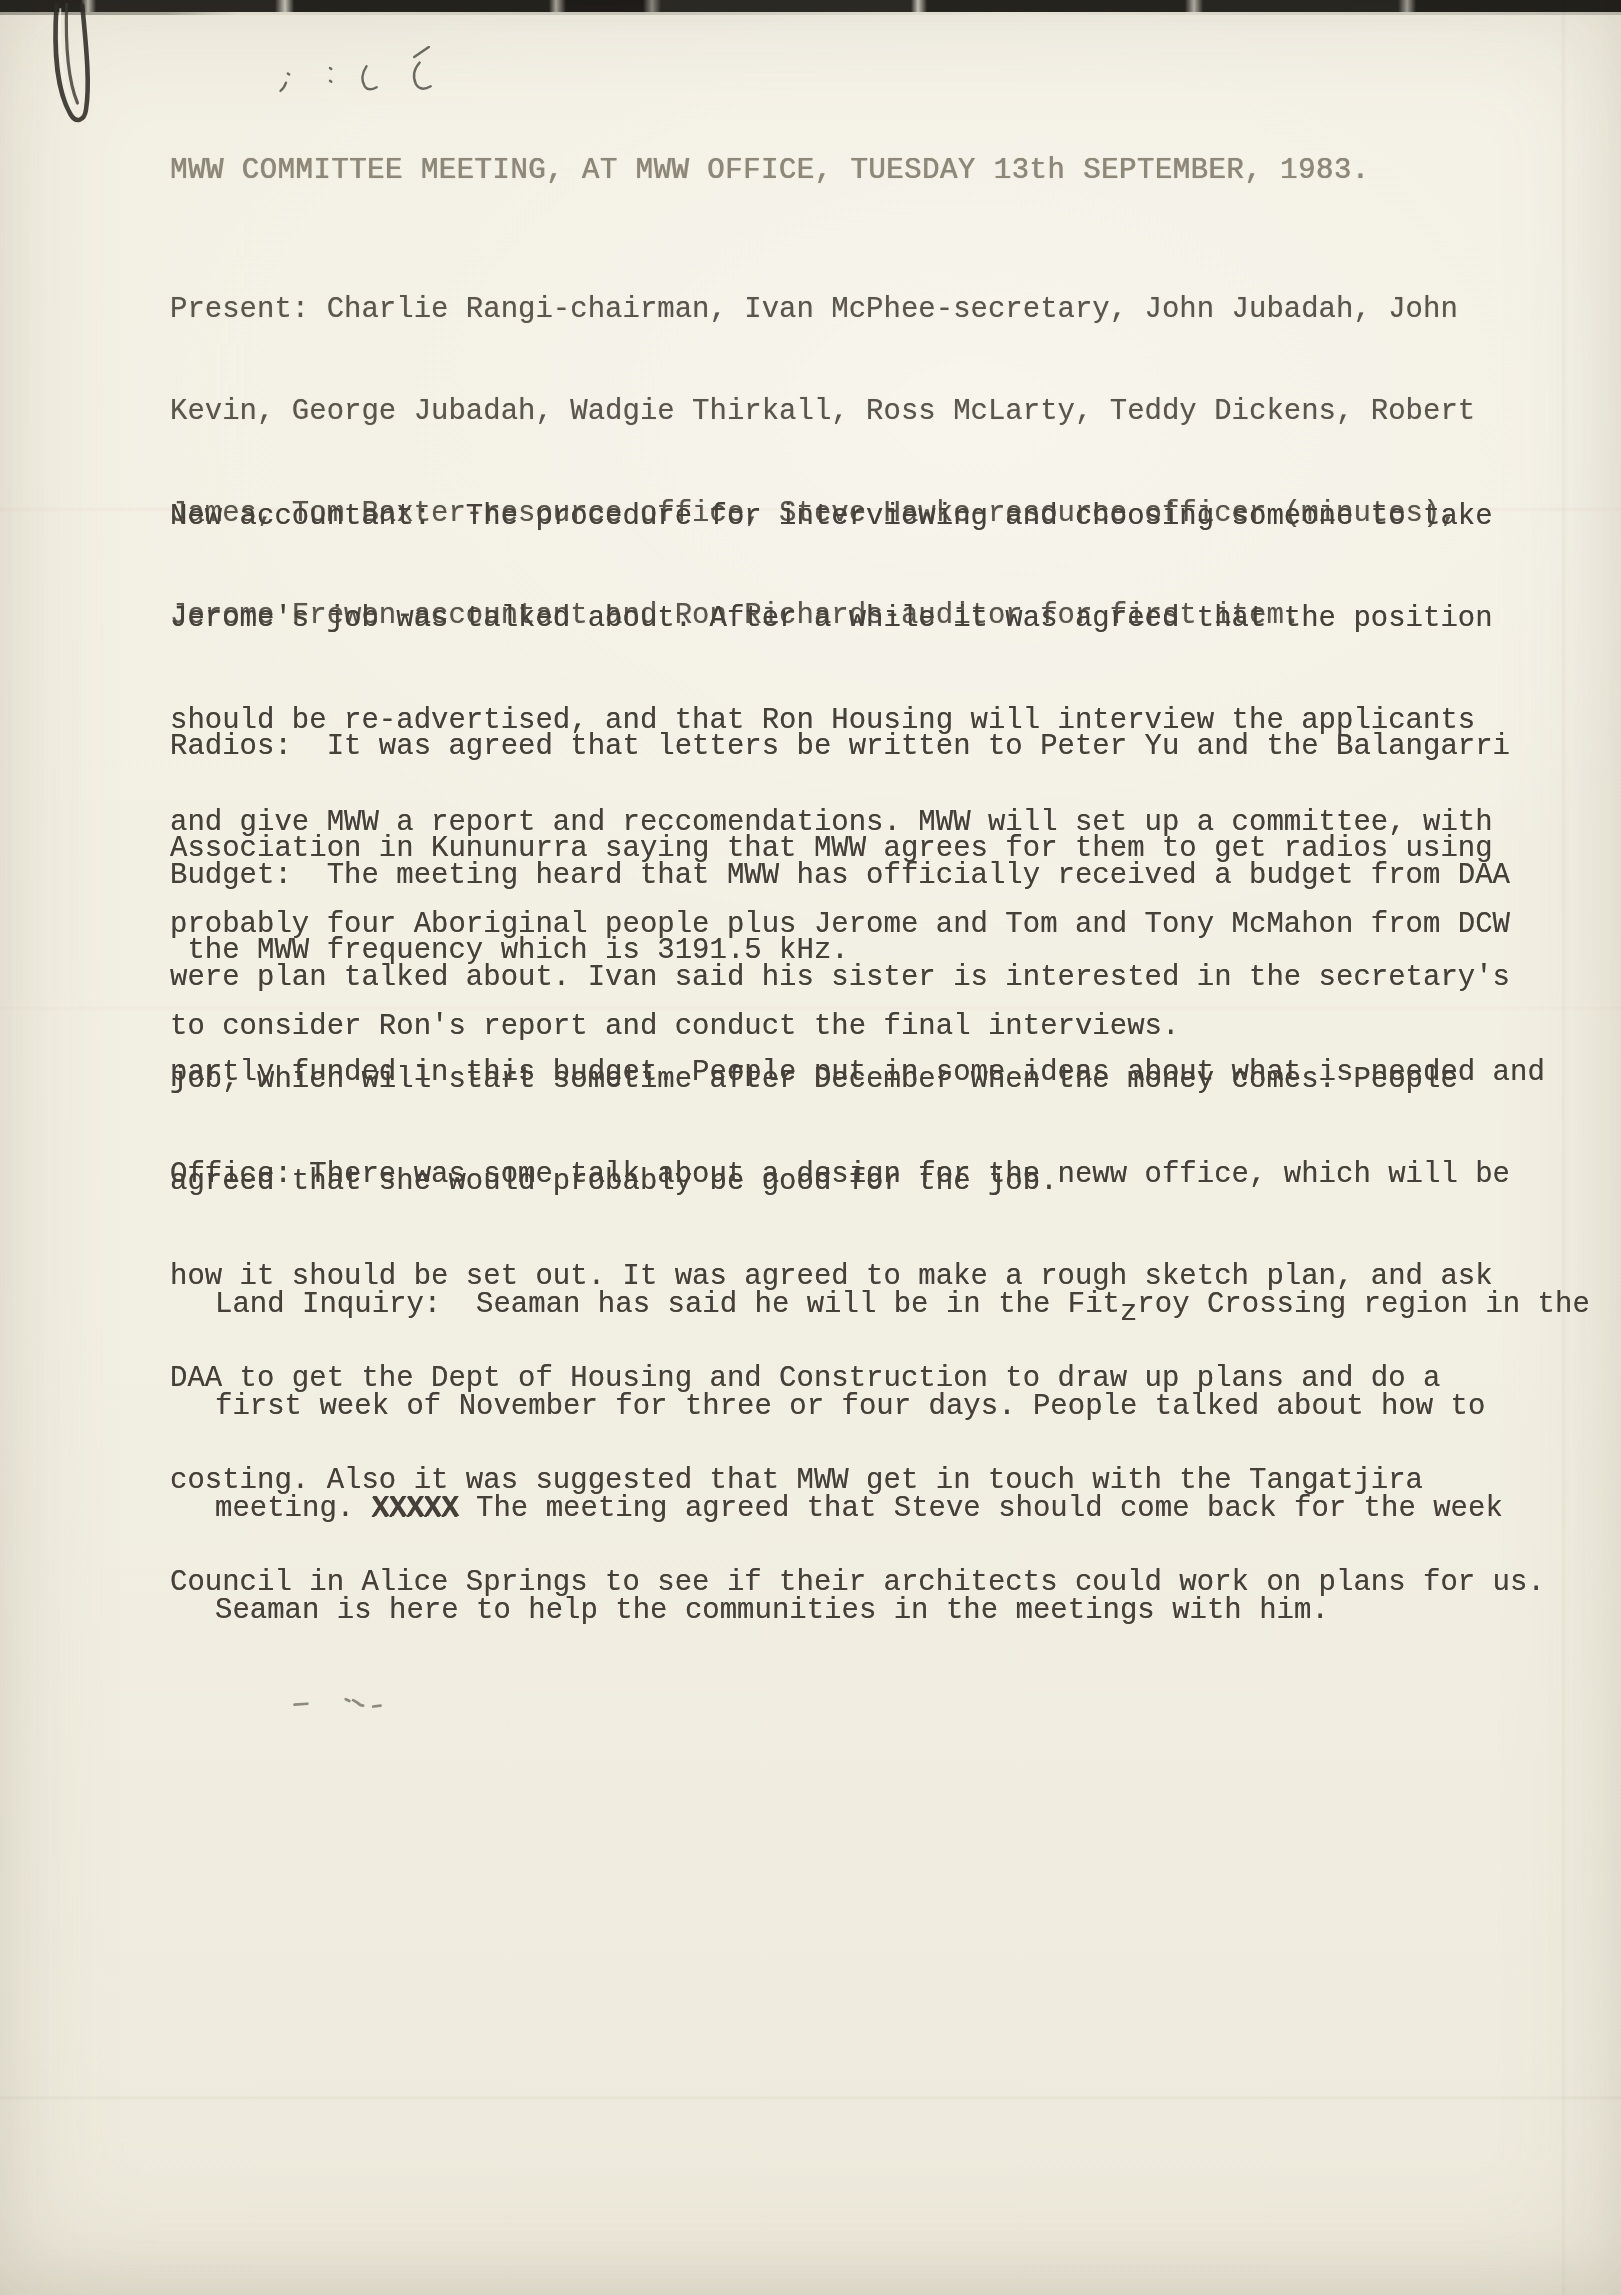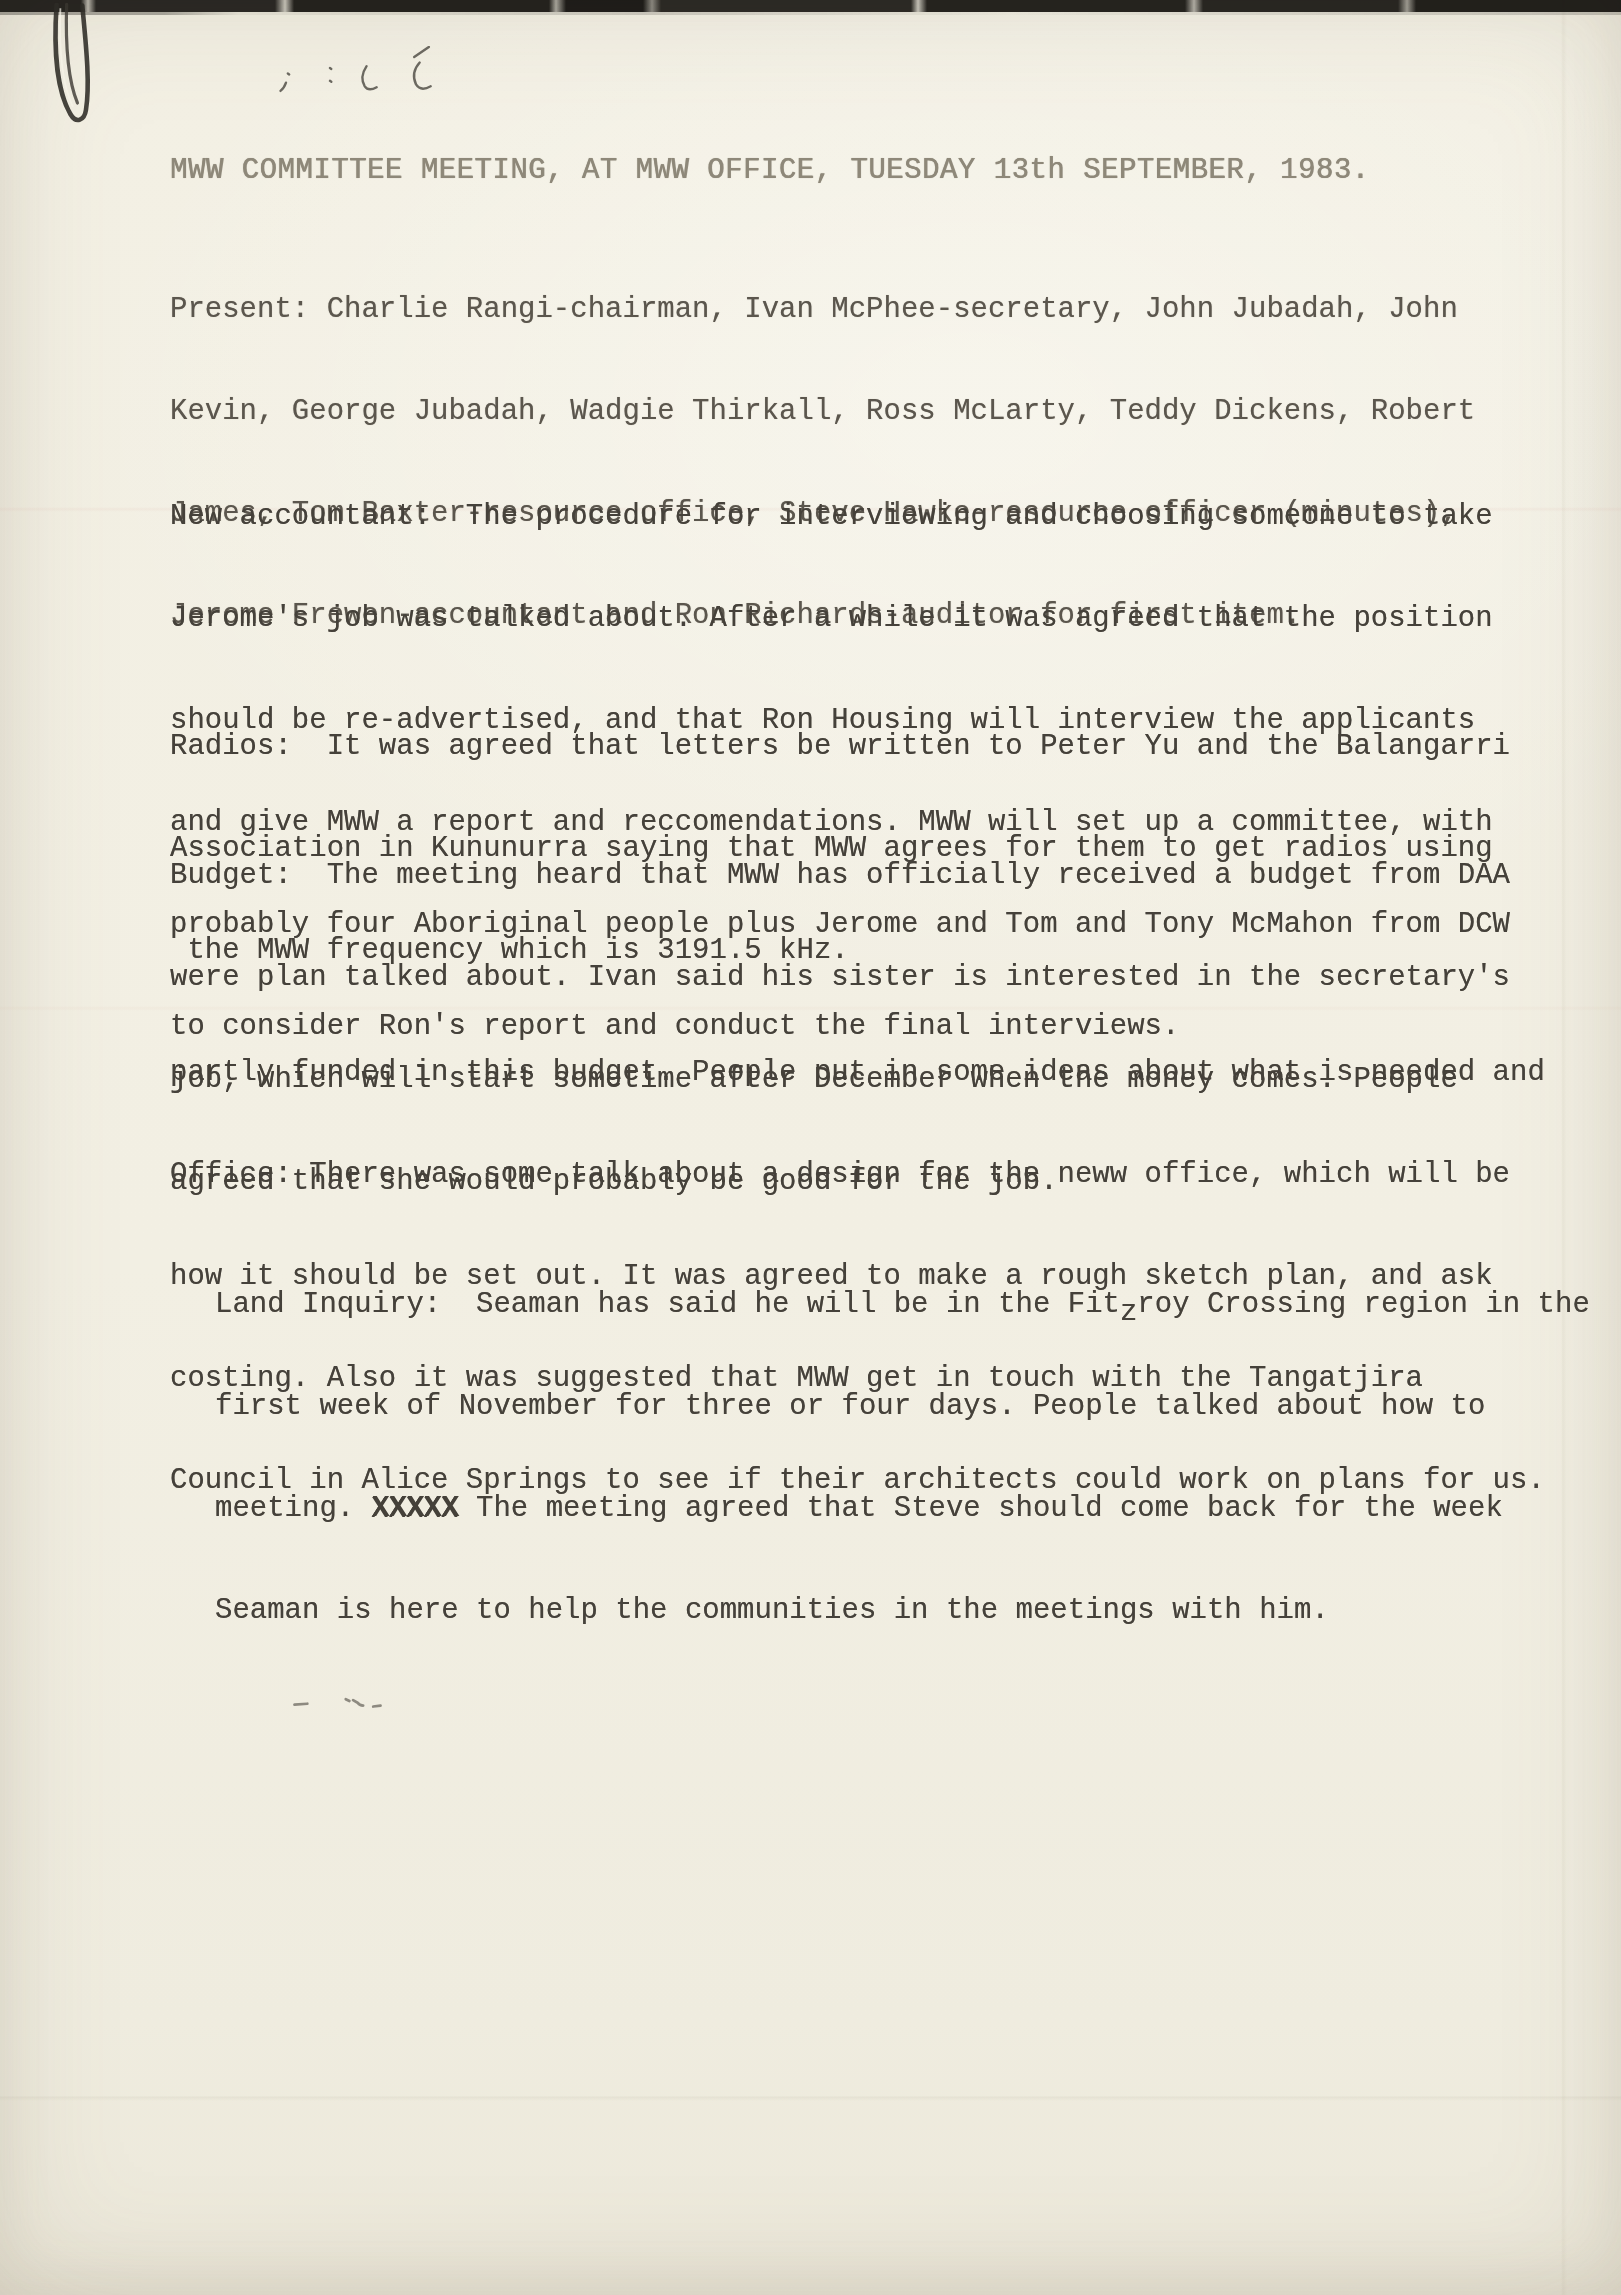--- a/index.html
+++ b/index.html
@@ -132,20 +132,21 @@
     <div class="line">Budget:  The meeting heard that MWW has officially received a budget from DAA</div>
     <div class="line">were plan talked about. Ivan said his sister is interested in the secretary's</div>
     <div class="line">job, which will start sometime after December when the money comes. People</div>
     <div class="line">agreed that she would probably be good for the job.</div>
   </div>
 
   <div class="typed" style="top:988px;">
     <div class="line">partly funded in this budget. People put in some ideas about what is needed and</div>
     <div class="line">Office: There was some talk about a design for the neww office, which will be</div>
     <div class="line">how it should be set out. It was agreed to make a rough sketch plan, and ask</div>
+    <div class="line">DAA to get the Dept of Housing and Construction to draw up plans and do a</div>
     <div class="line">costing. Also it was suggested that MWW get in touch with the Tangatjira</div>
     <div class="line">Council in Alice Springs to see if their architects could work on plans for us.</div>
   </div>
 
   <div class="typed" style="top:1220px;margin-left:45px;">
     <div class="line"><span>Land Inquiry:  Seaman has said he will be in the Fit</span><span class="sub-glyph">z</span><span>roy Crossing region in the</span></div>
     <div class="line">first week of November for three or four days. People talked about how to</div>
     <div class="line"><span>meeting. </span><span class="overstruck">XXXXX</span><span> The meeting agreed that Steve should come back for the week</span></div>
     <div class="line">Seaman is here to help the communities in the meetings with him.</div>
   </div>

